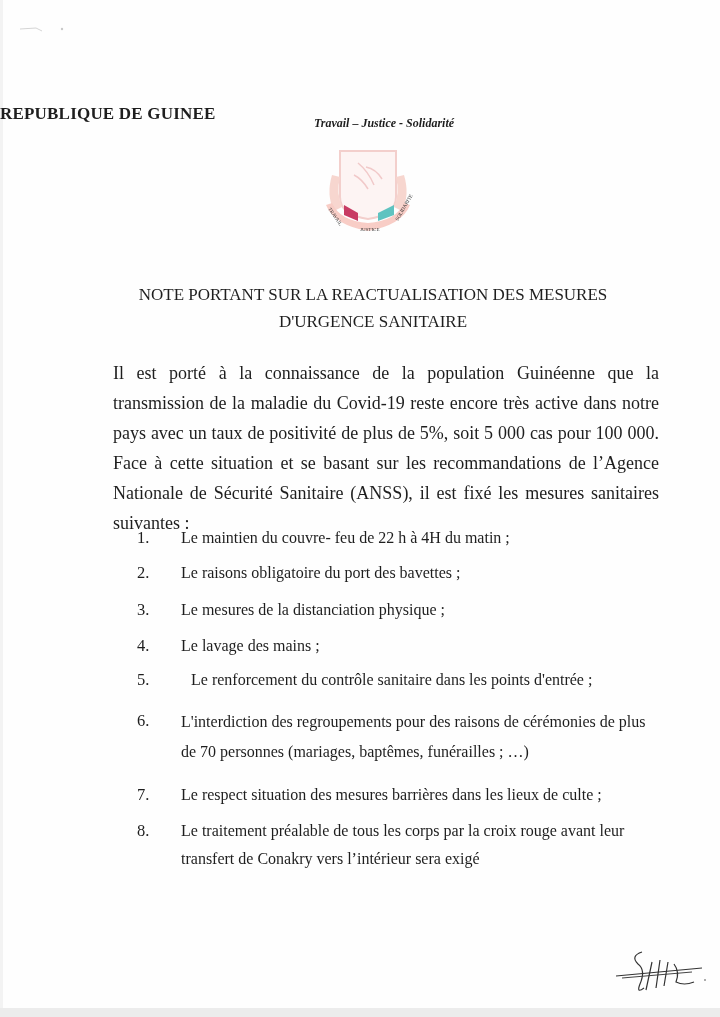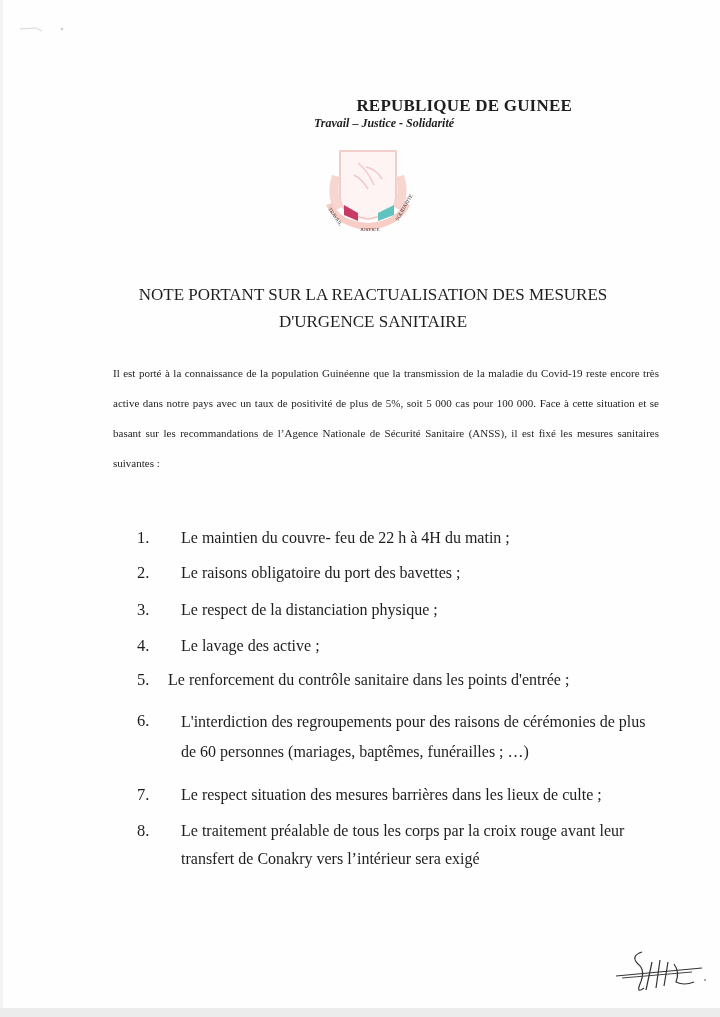--- a/index.html
+++ b/index.html
@@ -8,37 +8,37 @@
     background: #ffffff;
     font-family: "Liberation Serif", "DejaVu Serif", serif;
     color: #1e1e1e;
   }
   .page { position: absolute; left: 0; top: 0; width: 720px; height: 1008px; background: #fefefe; }
   .bottom-strip { position: absolute; left: 0; top: 1008px; width: 720px; height: 9px; background: #ececec; }
   .left-edge { position: absolute; left: 0; top: 0; width: 3px; height: 1008px; background: #f3f3f3; }
   .scan-mark { position: absolute; left: 18px; top: 22px; width: 50px; height: 12px; opacity: 0.35; }
 
   .header-title {
-    position: absolute; left: 0; width: 572px; top: 96px; text-align: right;
+    position: absolute; left: 0; width: 572px; top: 104px; text-align: left;
     font-weight: bold; font-size: 17px; letter-spacing: 0.2px;
   }
   .motto {
     position: absolute; left: 0; width: 720px; top: 116px; text-align: center;
     font-style: italic; font-weight: bold; font-size: 12px; padding-left: 24px;
   }
   .emblem { position: absolute; left: 318px; top: 145px; width: 100px; height: 92px; }
 
   .note-title {
     position: absolute; left: 0; width: 746px; top: 281px; text-align: center;
     font-size: 17px; line-height: 27px;
   }
 
   .intro {
     position: absolute; left: 113px; top: 358px; width: 546px;
-    font-size: 11px; line-height: 30px; text-align: justify;
+    font-size: 18px; line-height: 30px; text-align: justify;
   }
 
   .measures { position: absolute; left: 137px; top: 524px; width: 520px; }
   .measure { position: absolute; left: 0; width: 520px; font-size: 16px; line-height: 28px; }
   .measure .num { position: absolute; left: 0; width: 40px; font-size: 16.5px; }
   .measure .txt { position: absolute; left: 44px; width: 476px; font-family: Liberation Serif, serif; }
 
   .signature { position: absolute; left: 612px; top: 942px; width: 100px; height: 60px; }
 </style>
 </head>
@@ -84,33 +84,33 @@
     <div class="measure" style="top:0px">
       <span class="num">1.</span>
       <span class="txt">Le maintien du couvre- feu de 22 h à 4H du matin ;</span>
     </div>
     <div class="measure" style="top:35px">
       <span class="num">2.</span>
       <span class="txt">Le raisons obligatoire du port des bavettes ;</span>
     </div>
     <div class="measure" style="top:72px">
       <span class="num">3.</span>
-      <span class="txt">Le respect de la distanciation physique ;</span>
+      <span class="txt">Le mesures de la distanciation physique ;</span>
     </div>
     <div class="measure" style="top:108px">
       <span class="num">4.</span>
-      <span class="txt">Le lavage des active ;</span>
+      <span class="txt">Le lavage des mains ;</span>
     </div>
     <div class="measure" style="top:142px">
       <span class="num">5.</span>
-      <span class="txt" style="left:31px">Le renforcement du contrôle sanitaire dans les points d'entrée ;</span>
+      <span class="txt" style="left:54px">Le renforcement du contrôle sanitaire dans les points d'entrée ;</span>
     </div>
     <div class="measure" style="top:183px">
       <span class="num">6.</span>
-      <span class="txt" style="line-height:30px">L'interdiction des regroupements pour des raisons de cérémonies de plus de 60 personnes (mariages, baptêmes, funérailles ; …)</span>
+      <span class="txt" style="line-height:30px">L'interdiction des regroupements pour des raisons de cérémonies de plus de 70 personnes (mariages, baptêmes, funérailles ; …)</span>
     </div>
     <div class="measure" style="top:257px">
       <span class="num">7.</span>
       <span class="txt">Le respect situation des mesures barrières dans les lieux de culte ;</span>
     </div>
     <div class="measure" style="top:293px">
       <span class="num">8.</span>
       <span class="txt" style="line-height:28px">Le traitement préalable de tous les corps par la croix rouge avant leur transfert de Conakry vers l’intérieur sera exigé</span>
     </div>
   </div>

